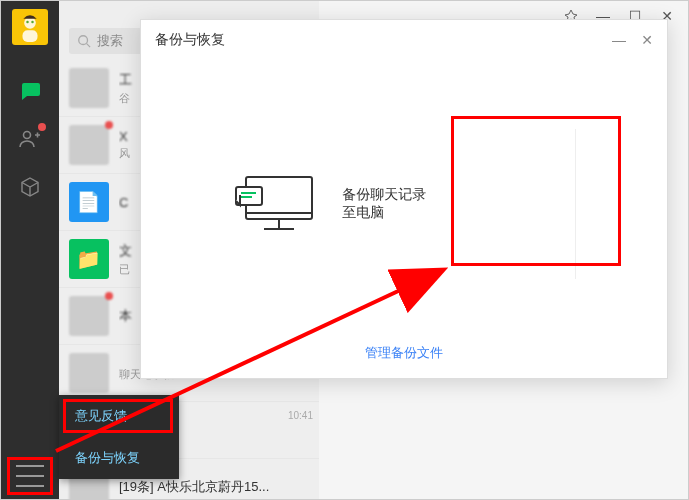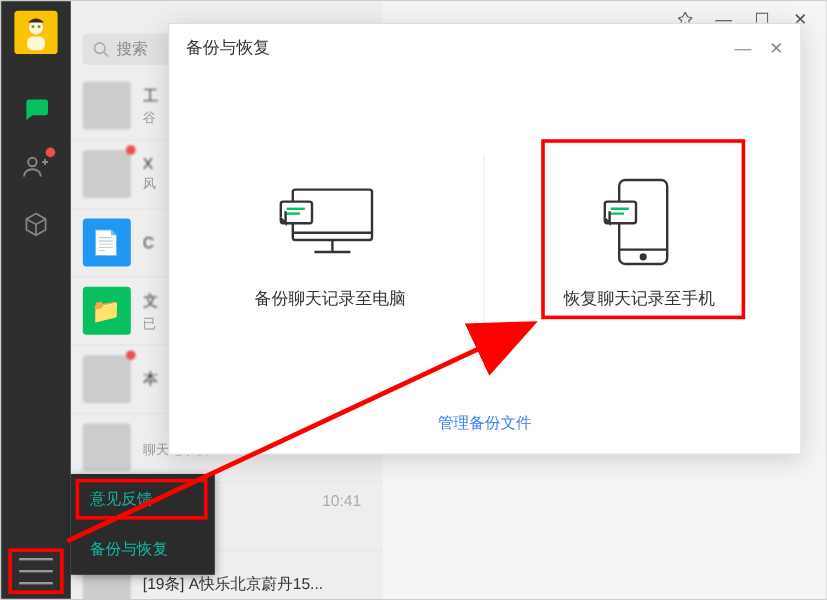--- a/index.html
+++ b/index.html
@@ -24,38 +24,38 @@
   .add-btn { width:26px; height:26px; background:#e1e1e1; border-radius:3px; display:flex; align-items:center; justify-content:center; color:#888; font-size:18px;}
   .conv-item { display:flex; align-items:center; padding:8px 10px; gap:10px; border-bottom:1px solid #e6e6e6; position:relative;}
   .conv-avatar { width:40px; height:40px; border-radius:3px; background:#ccc; flex:0 0 40px; position:relative; filter:blur(1px);}
   .conv-avatar.green { background:#07c160; display:flex; align-items:center; justify-content:center; color:#fff; font-size:20px; filter:none;}
   .conv-avatar.blue { background:#2196f3; display:flex; align-items:center; justify-content:center; color:#fff; font-size:20px; filter:none;}
   .conv-avatar .badge { position:absolute; top:-4px; right:-4px; width:8px; height:8px; background:#e94f4f; border-radius:50%; filter:none;}
   .conv-text { flex:1; overflow:hidden;}
   .conv-title { font-size:13px; color:#333; white-space:nowrap; overflow:hidden; text-overflow:ellipsis; filter:blur(1px);}
   .conv-title.noblur { filter:none; }
   .conv-sub { font-size:11px; color:#999; white-space:nowrap; overflow:hidden; text-overflow:ellipsis; margin-top:2px;}
-  .conv-time { font-size:13px; color:#aaa; position:absolute; right:18px; top:8px;}
+  .conv-time { font-size:10px; color:#aaa; position:absolute; right:6px; top:8px;}
 
   
   .chatarea { flex:1; background:#f5f5f5; position:relative;}
   .titlebar { position:absolute; top:0; right:0; height:30px; display:flex; align-items:center; gap:18px; padding:0 14px; color:#555; font-size:14px;}
   .titlebar .tb-icon { width:14px; height:14px; display:flex; align-items:center; justify-content:center;}
 
   
-  .popup-menu { position:absolute; left:58px; bottom:20px; width:120px; background:#2b2b2b; color:#14b8a6; font-size:13px; z-index:30; box-shadow:0 2px 8px rgba(0,0,0,.4);}
+  .popup-menu { position:absolute; left:58px; bottom:20px; width:120px; background:#2b2b2b; color:#7dd3fc; font-size:13px; z-index:30; box-shadow:0 2px 8px rgba(0,0,0,.4);}
   .popup-menu .mi { padding:12px 16px; cursor:pointer; }
 
   
   .modal { position:absolute; left:139px; top:18px; width:528px; height:360px; background:#fff; border:1px solid #ddd; box-shadow:0 4px 20px rgba(0,0,0,.15); z-index:40; display:flex; flex-direction:column;}
   .modal-header { height:40px; display:flex; align-items:center; padding:0 14px; font-size:14px; color:#333;}
   .modal-header .spacer { flex:1;}
   .modal-header .win-icon { width:12px; height:12px; margin-left:16px; color:#888; display:flex; align-items:center; justify-content:center; cursor:pointer;}
   .modal-body { flex:1; display:flex; align-items:center; justify-content:space-around; padding:20px 20px 0 20px; position:relative;}
-  .card { width:200px; height:180px; display:flex; flex-direction:column; align-items:center; justify-content:center; cursor:pointer; gap:20px;}
+  .card { width:200px; height:180px; display:flex; flex-direction:row; align-items:center; justify-content:center; cursor:pointer; gap:20px;}
   .divider { width:1px; height:150px; background:#eee;}
   .card-label { font-size:14px; color:#333;}
   .card-icon { width:90px; height:70px; display:flex; align-items:center; justify-content:center;}
   .modal-footer { height:50px; display:flex; align-items:center; justify-content:center;}
   .link { color:#3b82f6; font-size:13px; cursor:pointer;}
 
   
   .red-box { position:absolute; border:3px solid #ff0000; z-index:80; pointer-events:none;}
   .arrow-svg { position:absolute; z-index:85; pointer-events:none;}
 </style>
@@ -205,34 +205,20 @@
             <line x1="32" y1="60" x2="62" y2="60"></line>
             <rect x="4" y="18" width="26" height="18" rx="2" fill="#fff"></rect>
             <line x1="9" y1="24" x2="24" y2="24" stroke="#07c160"></line>
             <line x1="9" y1="28" x2="20" y2="28" stroke="#07c160"></line>
             <path d="M4 32 l4 4 v-10" fill="#fff"></path>
           </svg>
         </div>
         <div class="card-label">备份聊天记录至电脑</div>
       </div>
       <div class="divider"></div>
-      <div class="card">
-        <div class="card-icon">
-          <svg width="70" height="78" viewBox="0 0 70 78" fill="none" stroke="#333" stroke-width="2">
-            <rect x="18" y="4" width="40" height="70" rx="5"></rect>
-            <line x1="18" y1="62" x2="58" y2="62"></line>
-            <circle cx="38" cy="68" r="2" fill="#333"></circle>
-            <rect x="6" y="22" width="26" height="18" rx="2" fill="#fff"></rect>
-            <line x1="11" y1="28" x2="26" y2="28" stroke="#07c160"></line>
-            <line x1="11" y1="32" x2="22" y2="32" stroke="#07c160"></line>
-            <path d="M6 36 l4 4 v-10" fill="#fff"></path>
-          </svg>
-        </div>
-        <div class="card-label">恢复聊天记录至手机</div>
-      </div>
     </div>
     <div class="modal-footer">
       <span class="link">管理备份文件</span>
     </div>
   </div>
 
   <div class="red-box" style="left:6px; bottom:4px; width:46px; height:38px;"></div>
   <div class="red-box" style="left:62px; bottom:66px; width:110px; height:34px;"></div>
   <div class="red-box" style="left:450px; top:115px; width:170px; height:150px;"></div>
 

